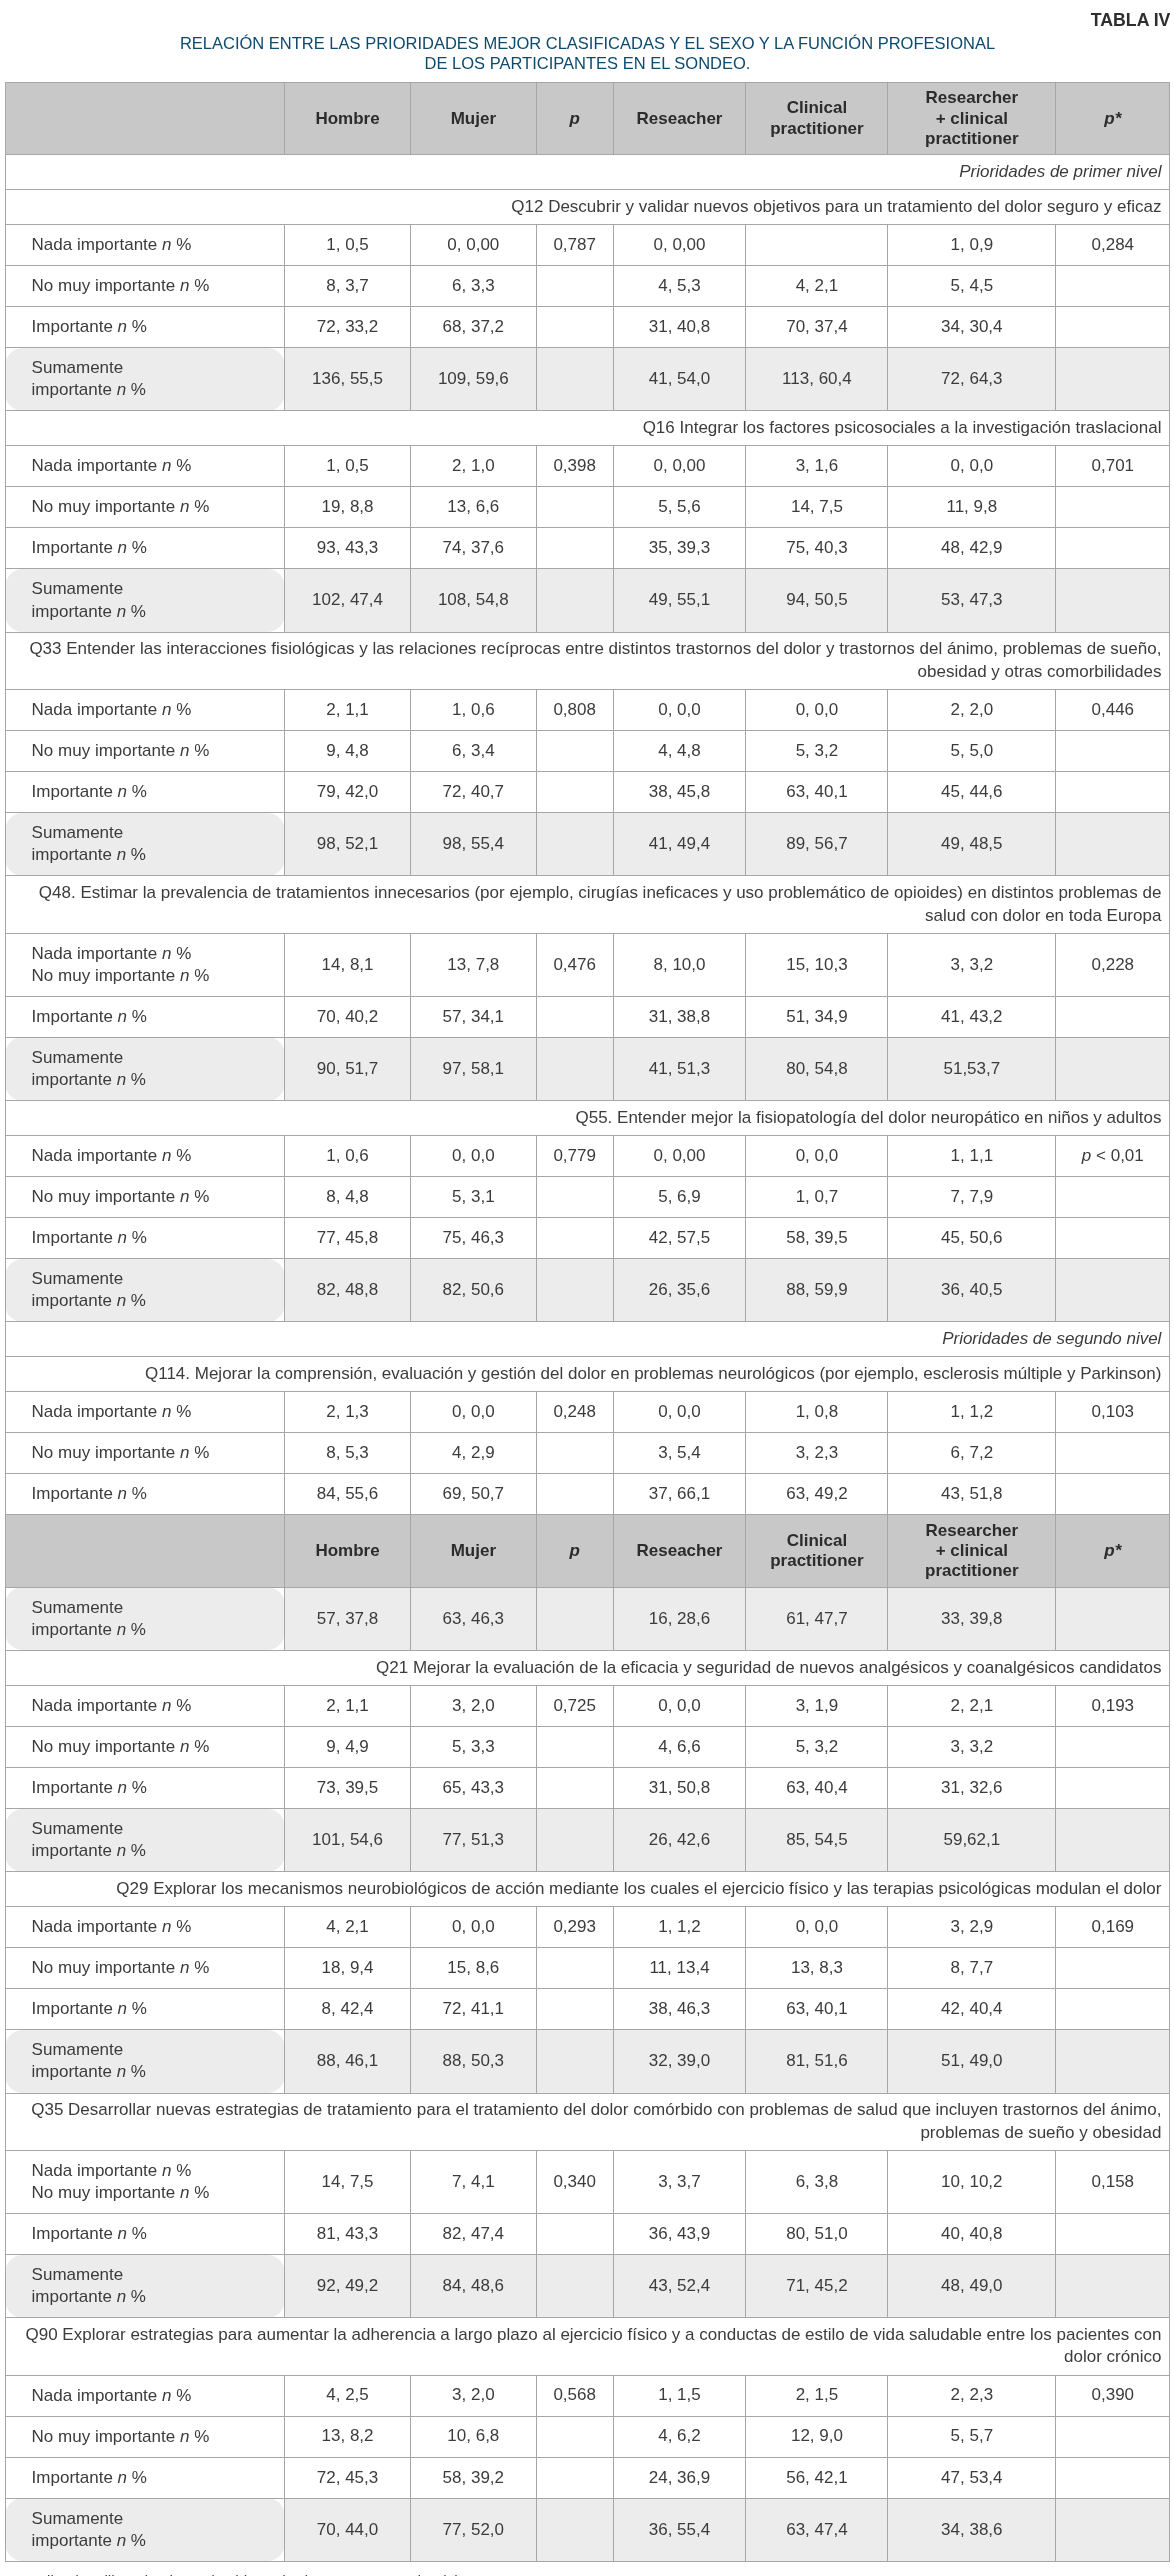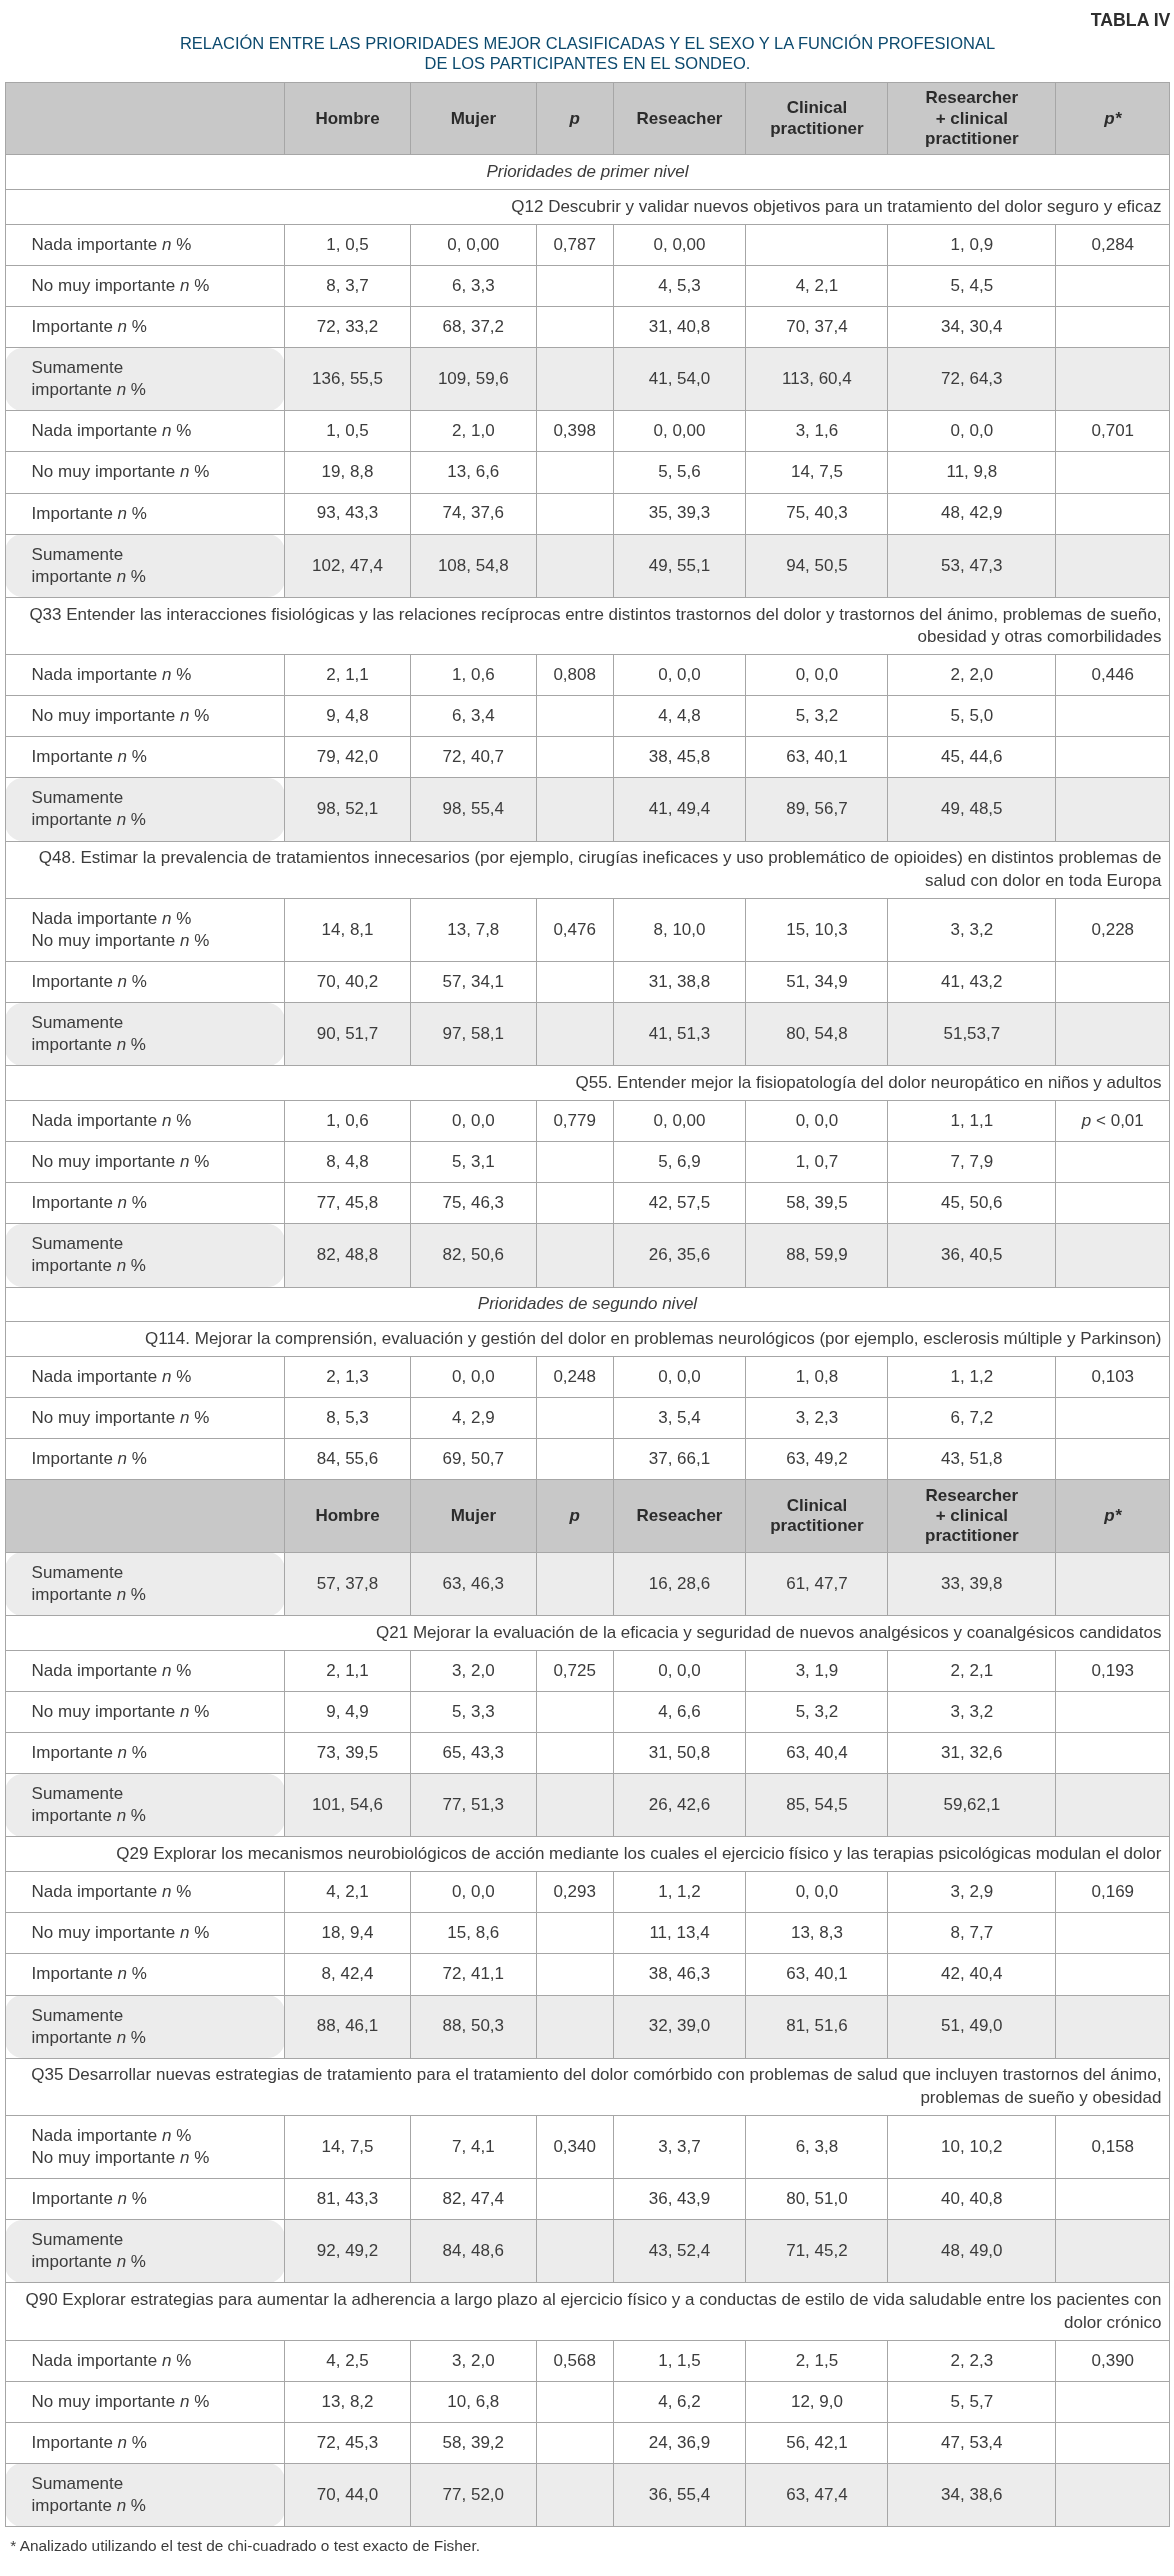--- a/index.html
+++ b/index.html
@@ -64,21 +64,21 @@
     padding: 9px 3.4px 9px 26px;
     line-height: 1.3;
     border-radius: 18px;
   }
   td.question-cell {
     text-align: right;
     padding: 5.7px 8px;
     line-height: 1.32;
   }
   td.section-cell {
-    text-align: center;
+    text-align: right;
     font-style: italic;
     padding: 5.7px 8px;
     line-height: 1.32;
   }
   tr.shade td {
     background: #ececec;
   }
   .footnote {
     font-size: 15.4px;
     color: #3c3c3c;
@@ -155,20 +155,23 @@
           <td class="label-cell">Sumamente<br>importante <i>n</i> %</td>
           <td class="data-cell">136, 55,5</td>
           <td class="data-cell">109, 59,6</td>
           <td class="data-cell"></td>
           <td class="data-cell">41, 54,0</td>
           <td class="data-cell">113, 60,4</td>
           <td class="data-cell">72, 64,3</td>
           <td class="data-cell"></td>
         </tr>
         <tr>
+          <td colspan="8" class="question-cell">Q16 Integrar los factores psicosociales a la investigación traslacional</td>
+        </tr>
+        <tr>
           <td class="label-cell">Nada importante <i>n</i> %</td>
           <td class="data-cell">1, 0,5</td>
           <td class="data-cell">2, 1,0</td>
           <td class="data-cell">0,398</td>
           <td class="data-cell">0, 0,00</td>
           <td class="data-cell">3, 1,6</td>
           <td class="data-cell">0, 0,0</td>
           <td class="data-cell">0,701</td>
         </tr>
         <tr>

